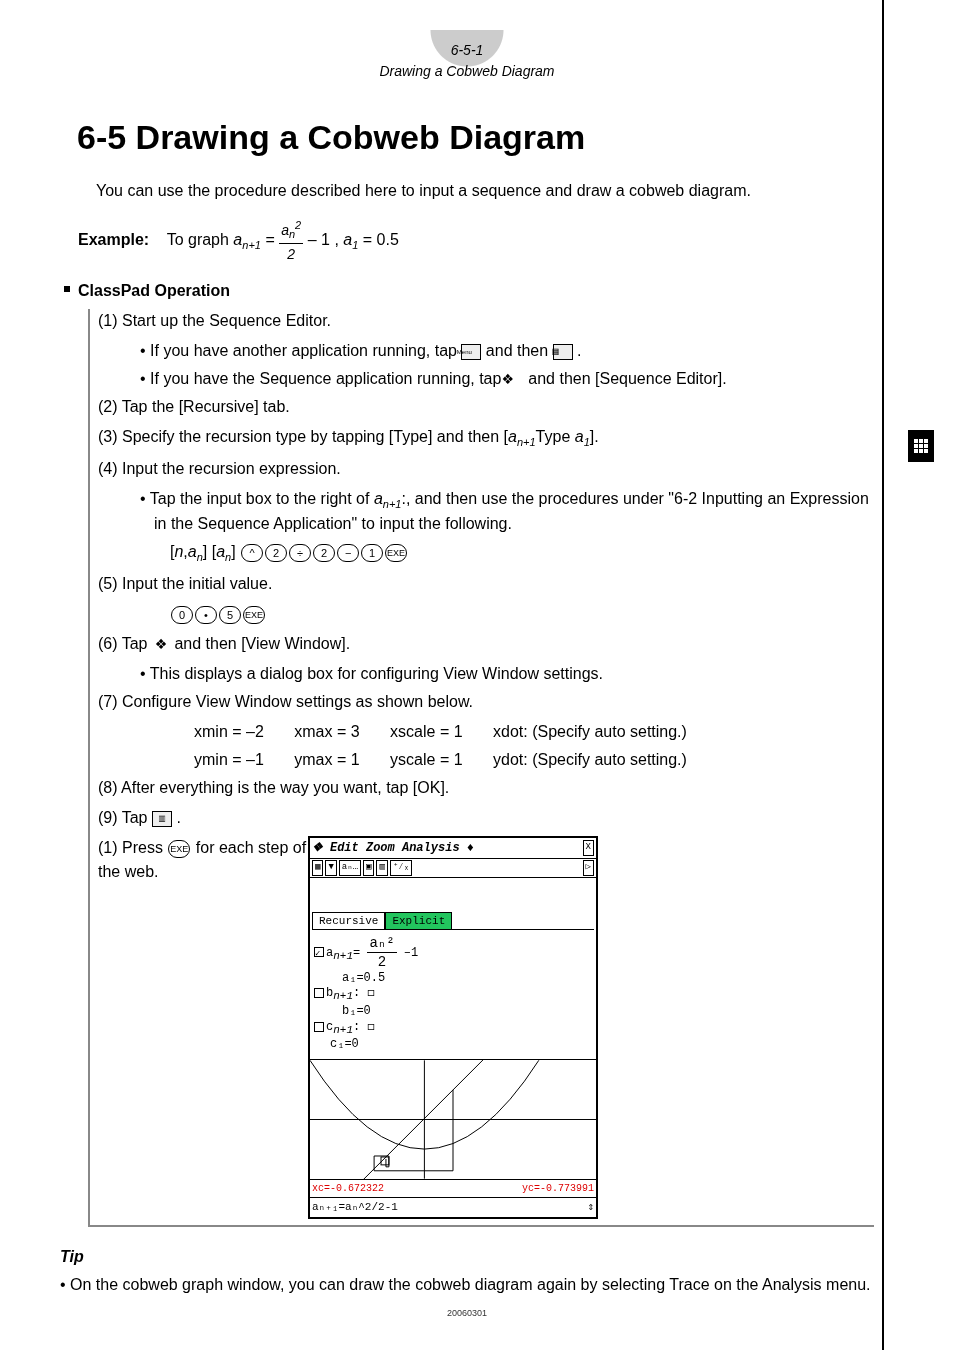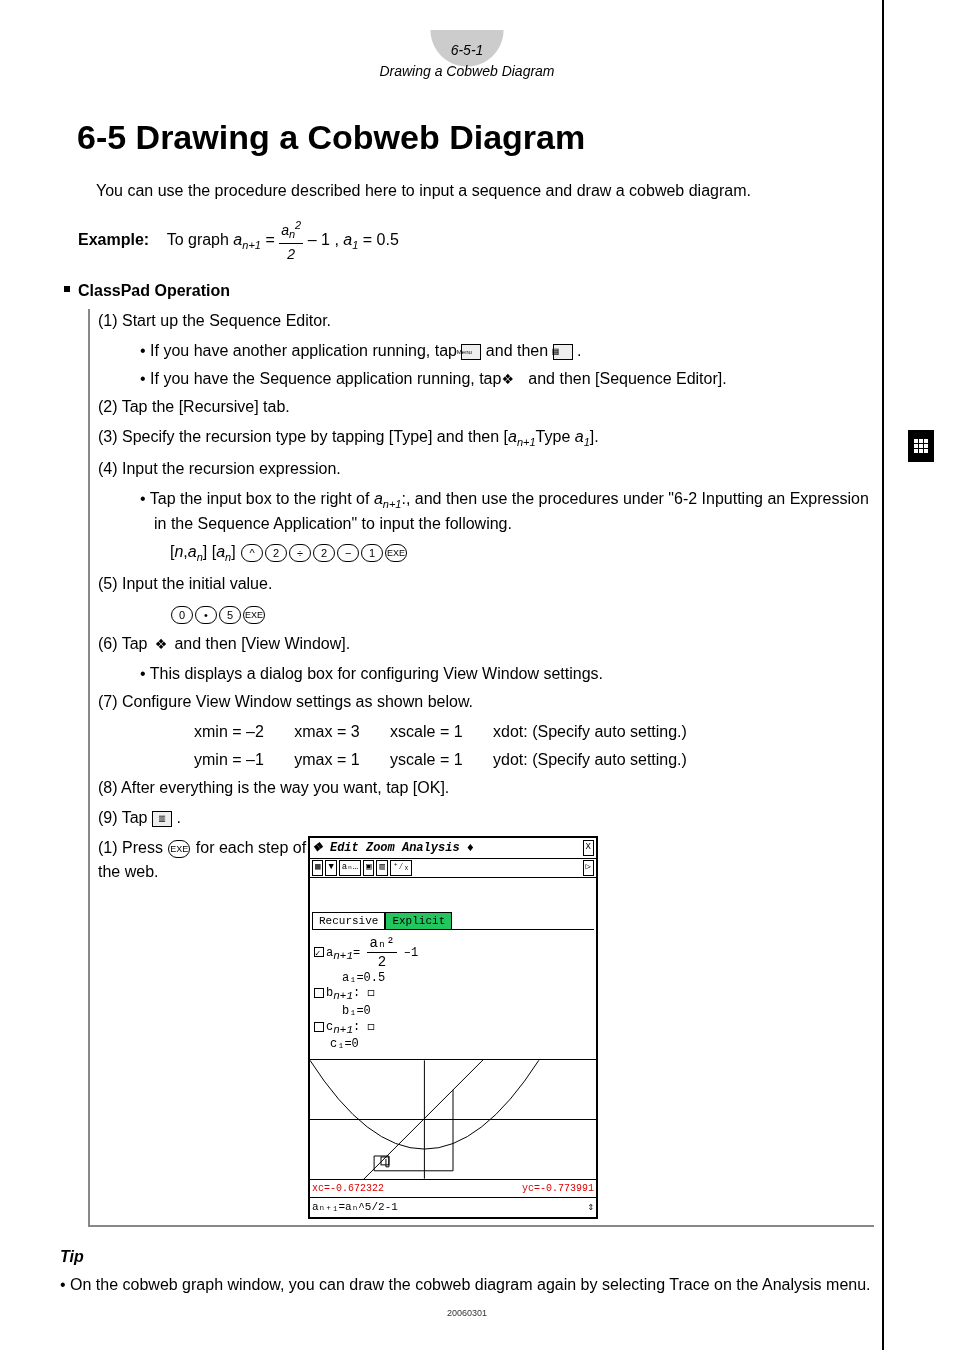--- a/index.html
+++ b/index.html
@@ -274,21 +274,21 @@
           <path d="M 0 0 Q 116 180 232 0" fill="none" stroke="#000" stroke-width="1"></path>
           <polyline points="145,30 145,112 65,112 65,97 80,97 80,108 77,108 77,100" fill="none" stroke="#000" stroke-width="1"></polyline>
           <rect x="72" y="98" width="8" height="8" fill="none" stroke="#000"></rect>
         </svg>
       </div>
       <div class="graph-status">
         <span>xc=-0.672322</span>
         <span>yc=-0.773991</span>
       </div>
       <div class="graph-bottom">
-        <span>aₙ₊₁=aₙ^5/2-1</span>
+        <span>aₙ₊₁=aₙ^2/2-1</span>
         <span>⇕</span>
       </div>
     </div>
   </div>
 </div>
 
 <div class="tip">
   <div class="tip-label">Tip</div>
   <div class="tip-text">• On the cobweb graph window, you can draw the cobweb diagram again by selecting Trace on the Analysis menu.</div>
 </div>

